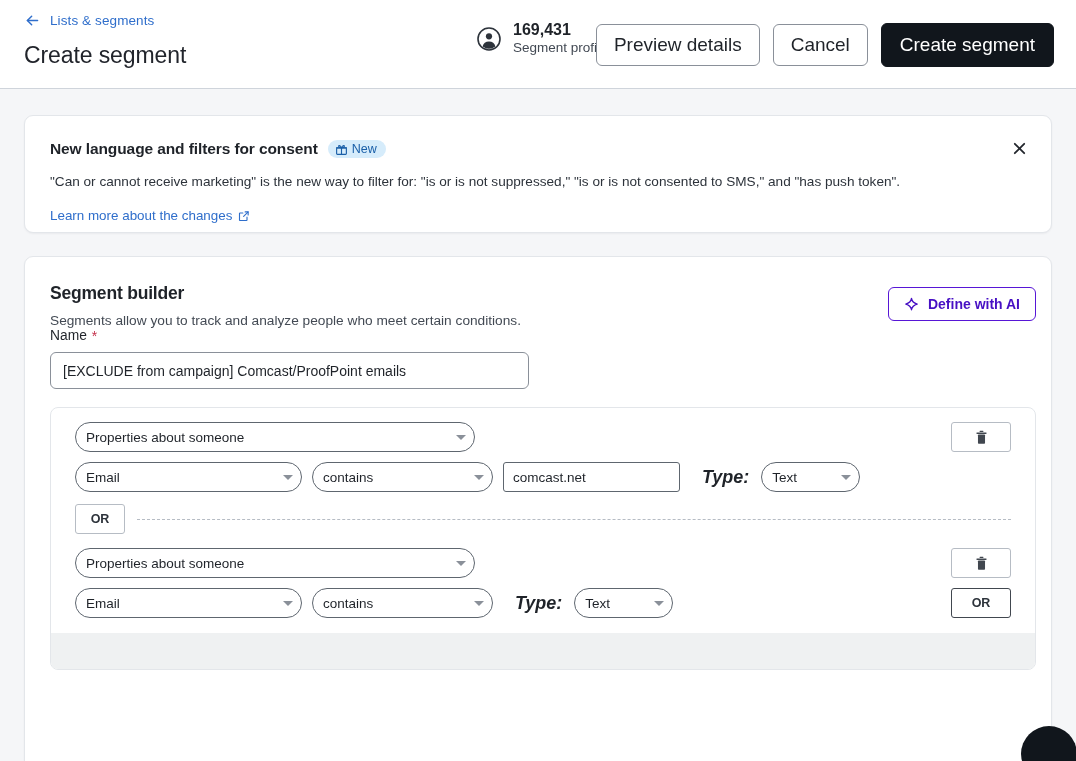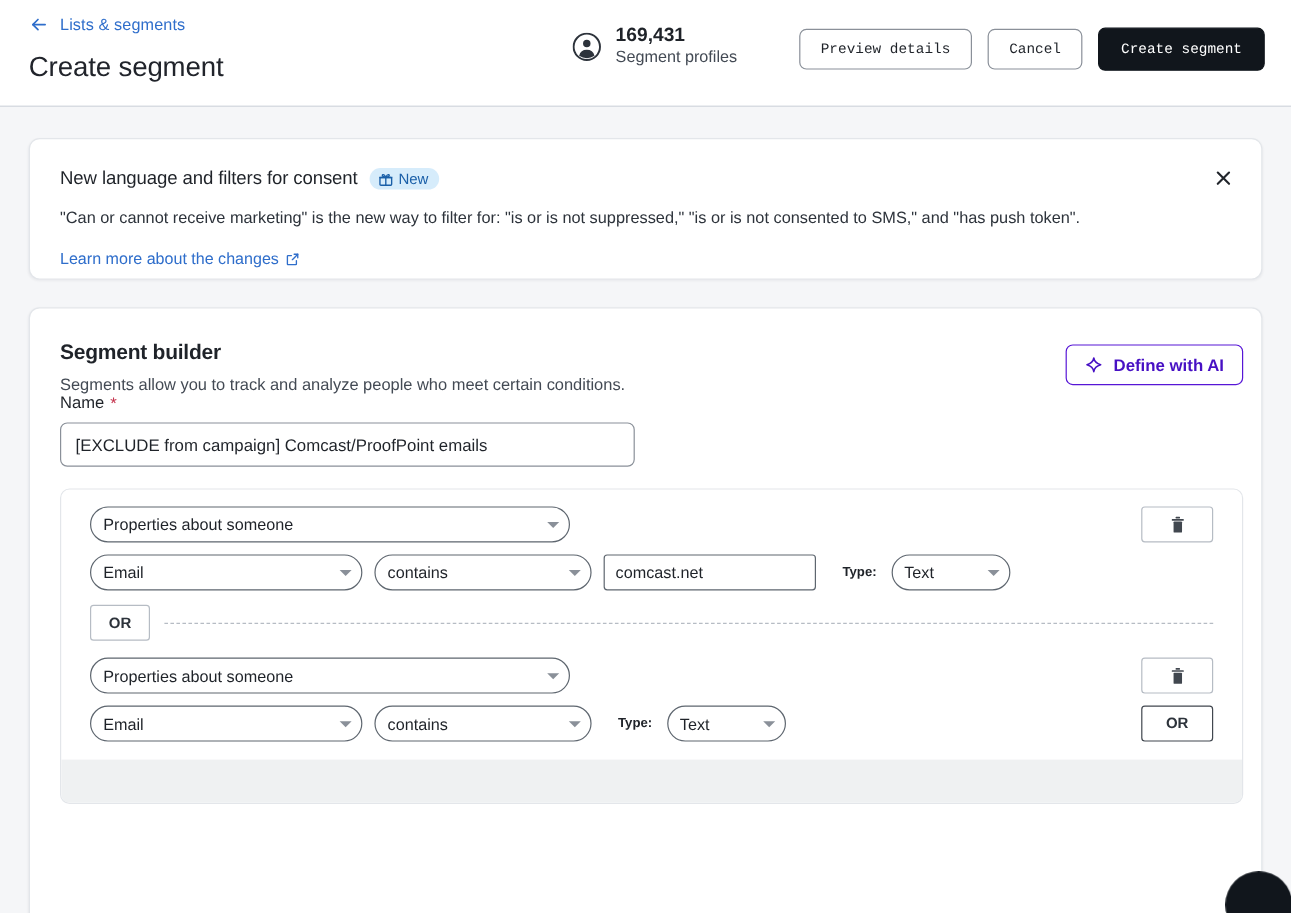--- a/index.html
+++ b/index.html
@@ -50,22 +50,22 @@
   }
   .stat-sub {
     font-size: 13.5px; color: #434a54; line-height: 18px;
   }
   .hdr-actions {
     position: absolute;
     right: 22px; top: 23px;
     display: flex; align-items: center; gap: 13px;
   }
   .btn {
-    font-family: Liberation Mono, monospace;
-    font-size: 12px;
+    font-family: Liberation Sans, sans-serif;
+    font-size: 19px;
     border-radius: 6px;
     cursor: pointer;
     white-space: nowrap;
   }
   .btn-outline {
     background: #ffffff;
     border: 1px solid #8a9099;
     color: #1f2329;
     padding: 9px 17px;
   }
@@ -89,21 +89,21 @@
   
   .banner {
     position: relative;
     padding: 24px 26px 24px 25px;
     height: 118px;
   }
   .banner-title-row {
     display: flex; align-items: center; gap: 10px;
   }
   .banner-title {
-    font-size: 15.5px; font-weight: 400; color: #1f2329;
+    font-size: 15.5px; font-weight: 700; color: #1f2329;
     letter-spacing: -.1px;
   }
   .badge-new {
     display: inline-flex; align-items: center; gap: 4px;
     background: #d6ecfb;
     color: #1a5fa8;
     border-radius: 11px;
     padding: 2px 9px 2px 7px;
     font-size: 12.5px;
   }
@@ -260,22 +260,22 @@
     background: #fff;
     display: flex; align-items: center; justify-content: center;
     cursor: pointer;
   }
   .trash-icon { width: 13px; height: 15px; display: block; }
   .cond-row {
     display: flex; align-items: center; gap: 10px;
     margin-top: 10px;
   }
   .type-lbl {
-    font-size: 11px; font-weight: 700; color: #1f2329;
-    margin-left: 12px; margin-right: 2px;
+    font-size: 18px; font-weight: 700; color: #1f2329;
+    margin-left: 12px; margin-right: 2px; font-style: italic;
   }
   .or-btn {
     width: 60px; height: 30px;
     border: 1px solid #41474f;
     border-radius: 3px;
     background: #fff;
     display: flex; align-items: center; justify-content: center;
     font-size: 12.5px; font-weight: 700; color: #2d333b;
     cursor: pointer;
     margin-left: auto;

